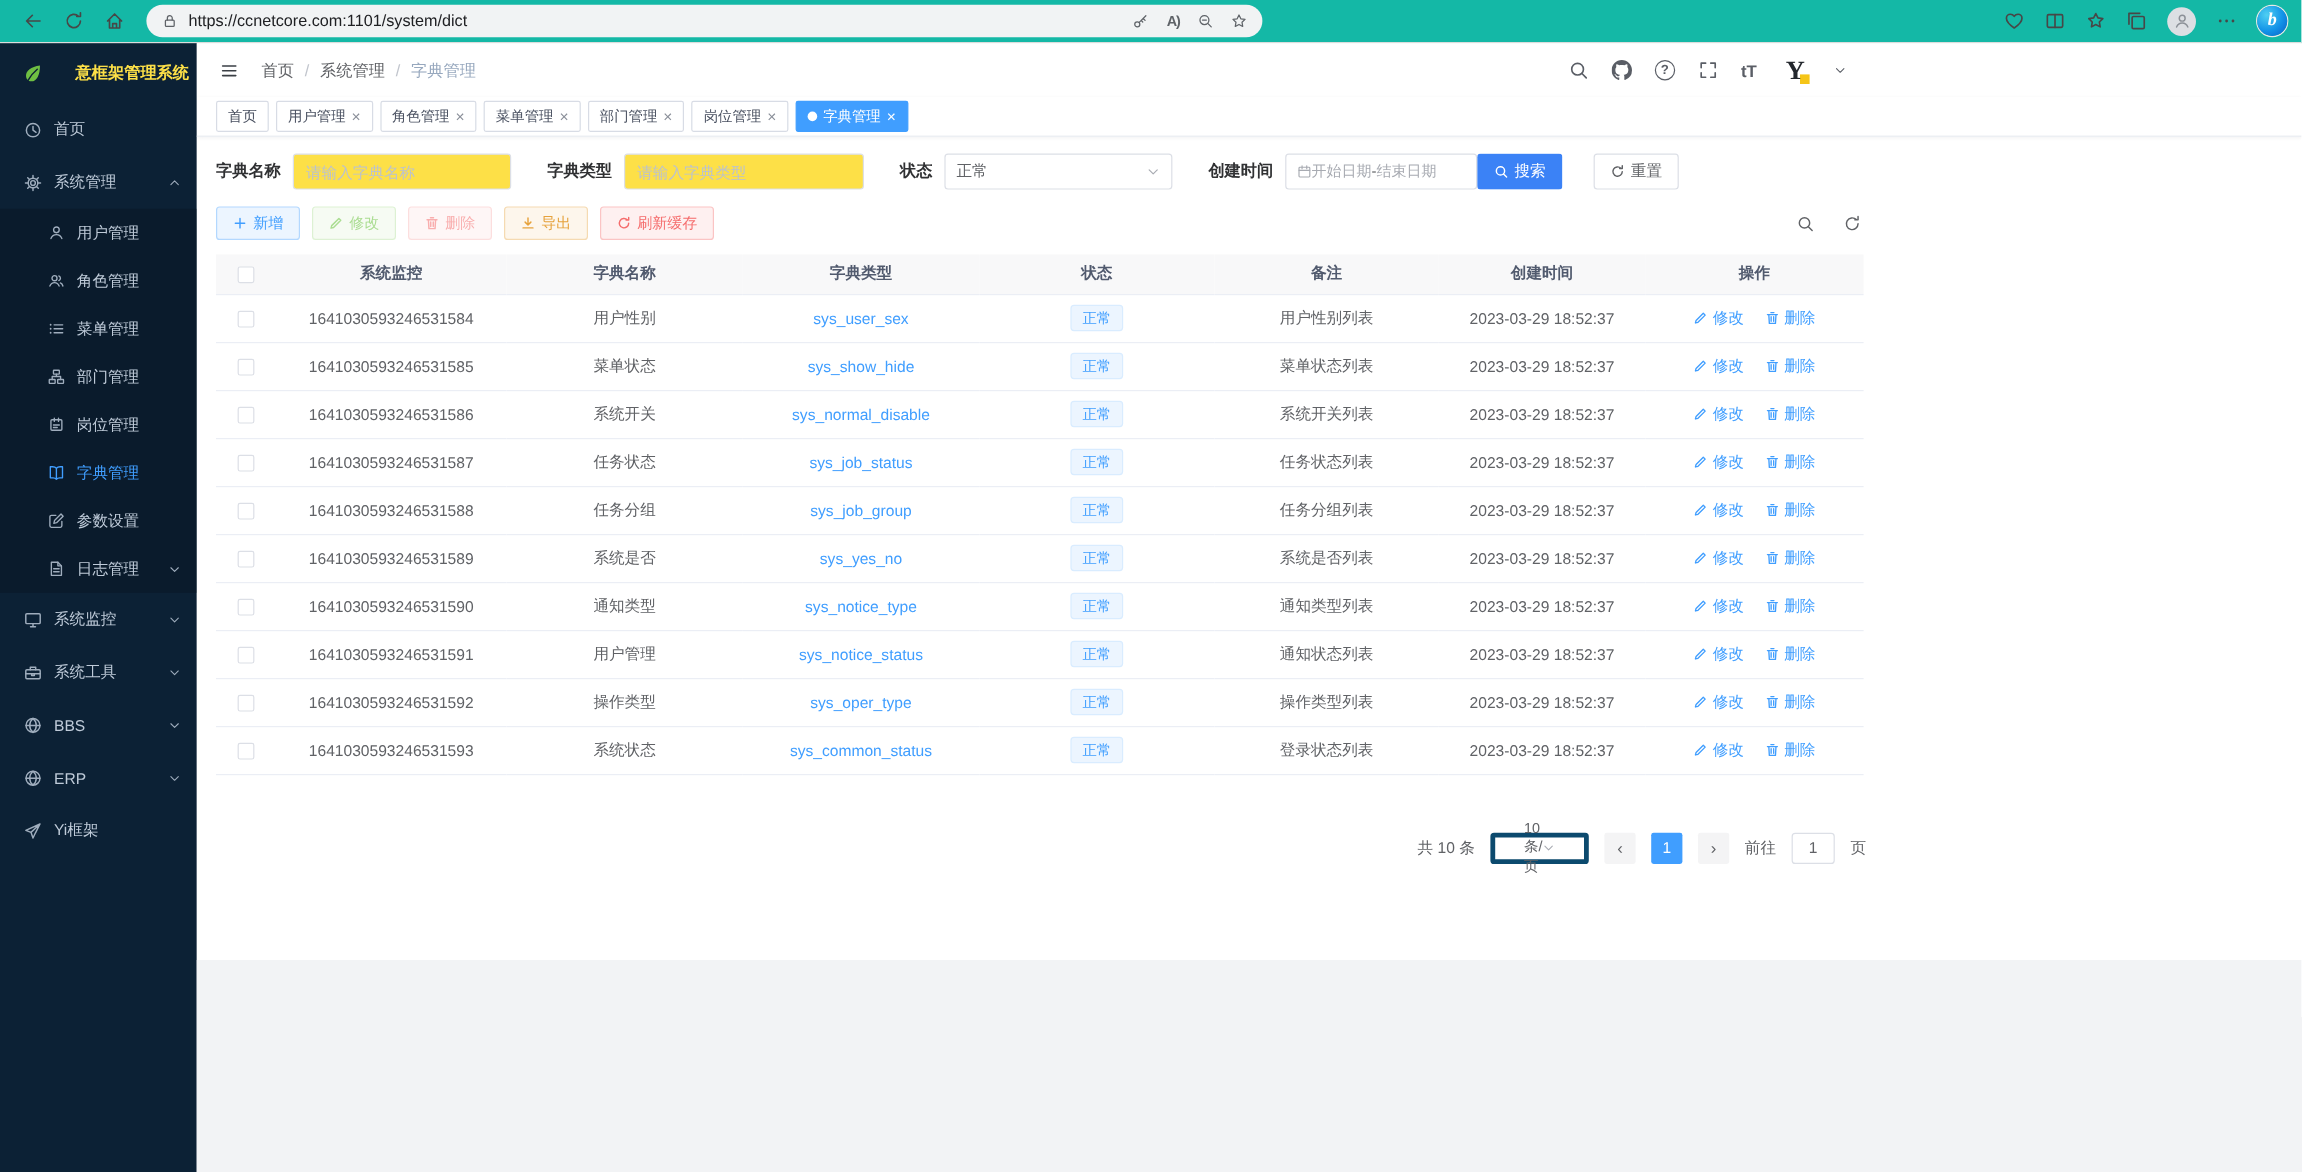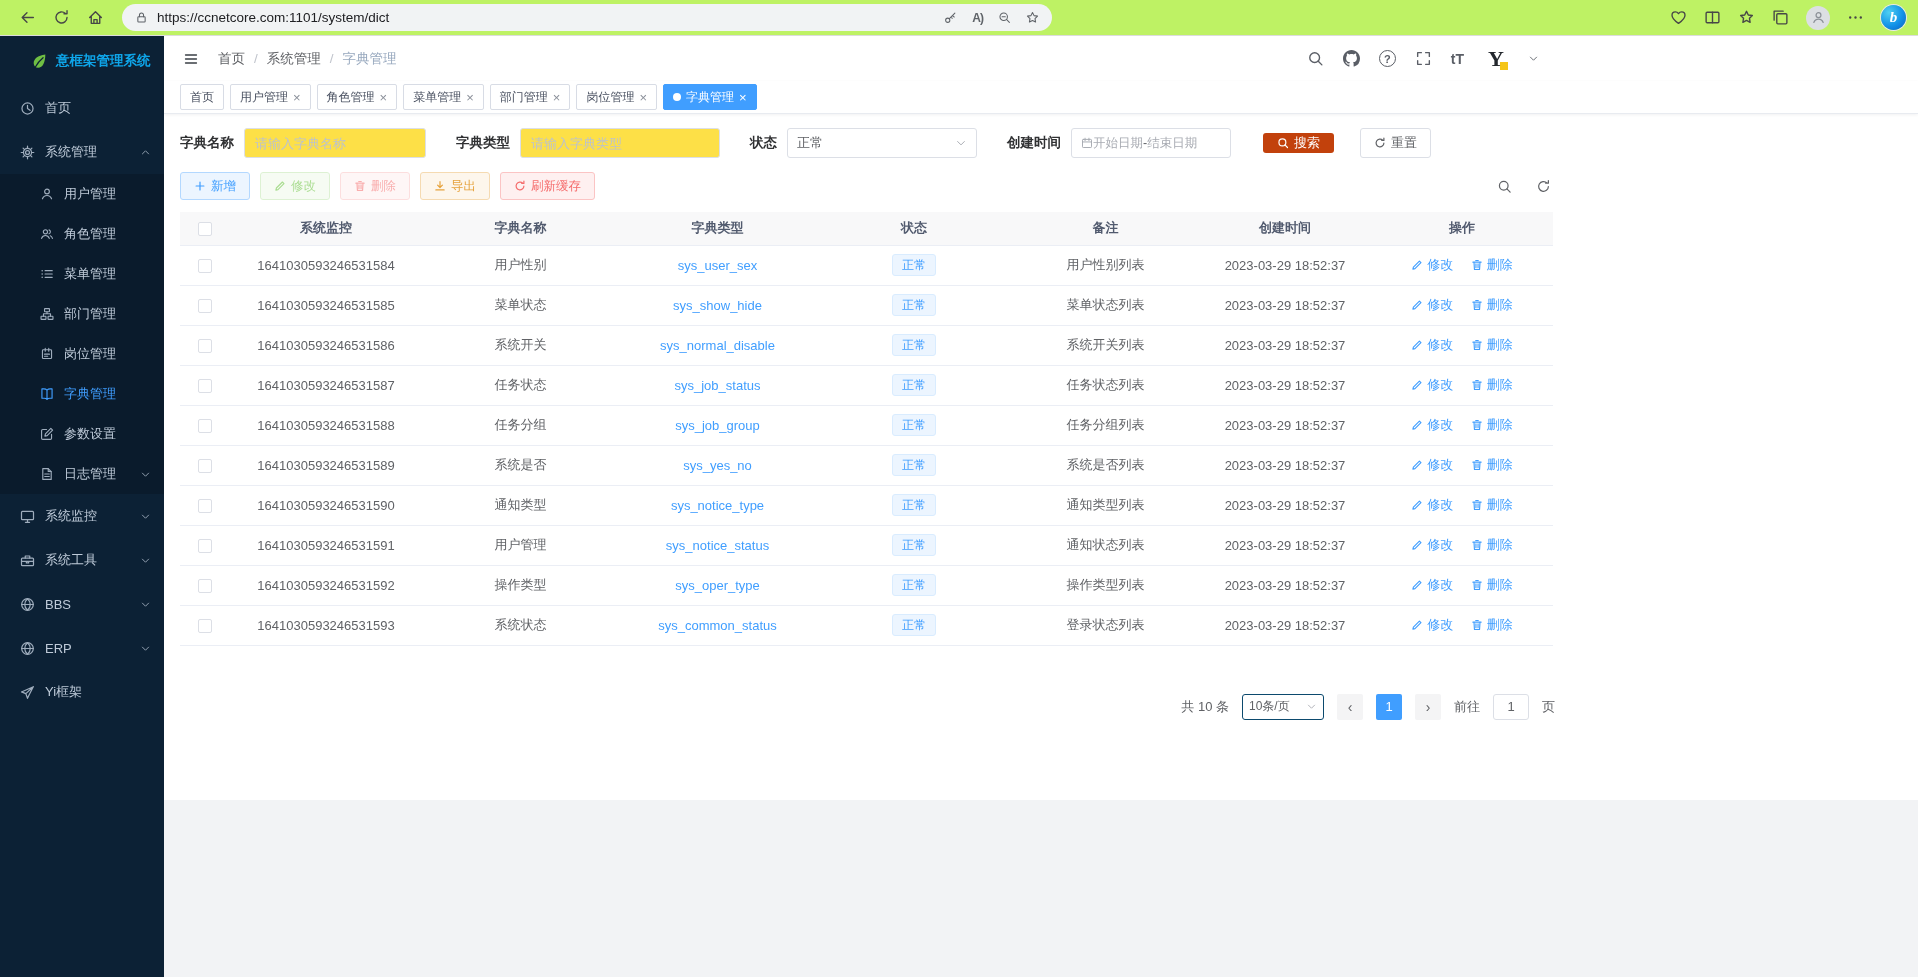--- a/index.html
+++ b/index.html
@@ -1,37 +1,37 @@
 <!DOCTYPE html>
 <html><head>
 <meta charset="utf-8">
 <style>
 *{box-sizing:border-box;margin:0;padding:0}
 html,body{width:1918px;height:977px}
 body{font-family:"Liberation Sans","DejaVu Sans",sans-serif;overflow:hidden;background:#fff;position:relative;font-size:13px}
 .i{fill:none;stroke:currentColor;stroke-width:1.3;stroke-linecap:round;stroke-linejoin:round;flex:none;display:block;width:16px;height:16px}
 
-.browser-bar{height:36px;display:flex;align-items:center;padding:0 12px;gap:4px;background:#bef264;border-bottom:1px solid #dcdcdc}
+.browser-bar{height:36px;display:flex;align-items:center;padding:0 12px;gap:4px;background:#14b8a6;border-bottom:1px solid #dcdcdc}
 .b-btn{width:30px;height:30px;display:flex;align-items:center;justify-content:center;color:#474747;border-radius:4px;cursor:pointer}
 .b-btn .i{width:17px;height:17px}
 .url-bar{width:930px;height:27px;background:#f1f3f4;border-radius:14px;display:flex;align-items:center;gap:9px;padding:0 13px;margin-left:8px;color:#5f6368;cursor:text}
 .url-bar .i{width:13px;height:13px}
 .url-text{font-size:13.5px;color:#202124;flex:1;white-space:nowrap;overflow:hidden}
 .url-icons{display:flex;gap:15px;align-items:center;color:#5f6368}
 .ra{font-size:12px;font-weight:bold;letter-spacing:-1px;cursor:pointer}
 .b-right{margin-left:auto;display:flex;gap:17px;align-items:center;color:#474747}
 .b-right .i{width:17px;height:17px;cursor:pointer}
 .avatar{width:24px;height:24px;border-radius:50%;background:#dcdfe3;display:flex;align-items:center;justify-content:center;color:#8b9097;cursor:pointer}
 .avatar .i{width:15px;height:15px}
 .bing{width:25px;height:25px;border-radius:50%;background:radial-gradient(circle at 32% 30%,#4fd0f2,#1292e8 55%,#0b5cc4);display:flex;align-items:center;justify-content:center;cursor:pointer;box-shadow:0 0 0 1px #e8e8e8}
 .bing b{color:#fff;font-style:italic;font-size:15px;font-family:"Liberation Serif",serif}
 
 .app{position:absolute;left:0;top:36px;right:0;bottom:0;display:flex}
 .sidebar{width:164px;background:#0c2135;color:#bfcbd9;flex:none;overflow:hidden}
-.logo{height:50px;display:flex;align-items:center;gap:7px;padding-left:30px;color:#0ea5e9;font-size:13.5px;font-weight:bold;cursor:pointer}
+.logo{height:50px;display:flex;align-items:center;gap:26px;padding-left:18px;color:#fde047;font-size:13.5px;font-weight:bold;cursor:pointer}
 .logo .i{width:19px;height:19px}
 .m-item{height:44px;display:flex;align-items:center;gap:10px;padding-left:20px;font-size:13px;cursor:pointer;position:relative}
 .m-item .i{width:15px;height:15px;color:#9fadbd}
 .m-sub{background:#0a1b2c}
 .m-sub .m-item{height:40px;padding-left:40px}
 .m-sub .m-item .i{width:14px;height:14px}
 .m-item.active{color:#409eff}
 .m-item.active .i{color:#409eff}
 .caret{position:absolute;right:13px;width:11px !important;height:11px !important;color:#8a97a6}
 
@@ -64,42 +64,42 @@
 .mr{margin-right:30px}
 .inp{height:30px;border:1px solid #dcdfe6;border-radius:3px;padding:0 10px;font-size:13px;color:#606266;outline:none;font-family:inherit;background:#fde047}
 .inp::placeholder{color:#bcc2cc}
 .w182{width:182px}.w200{width:200px}
 .sel{width:190px;height:30px;border:1px solid #dcdfe6;border-radius:3px;display:flex;align-items:center;justify-content:space-between;padding:0 9px;color:#606266;font-size:13px;background:#fff;cursor:pointer}
 .sel .i,.drange .i{width:12px;height:12px;color:#a8abb2}
 .drange{width:160px;height:30px;border:1px solid #dcdfe6;border-radius:3px;display:flex;align-items:center;gap:0;padding:0 9px;font-size:12.5px;color:#a8abb2;background:#fff;cursor:pointer}
 .drange .dsep{color:#606266}
 .btn{display:inline-flex;align-items:center;gap:5px;height:28px;padding:0 13px;border-radius:3px;font-size:12.5px;border:1px solid transparent;cursor:pointer;font-family:inherit;white-space:nowrap}
 .btn .i{width:12px;height:12px;stroke-width:1.6}
-.btn-search{background:#c2410c;color:#fff;height:20px;font-size:13px;margin-left:32px}
+.btn-search{background:#3b82f6;color:#fff;height:30px;font-size:13px;}
 .btn-reset{background:#fff;border-color:#dcdfe6;color:#606266;height:30px;font-size:13px;margin-left:26px}
 .toolbar{display:flex;align-items:center;gap:10px;margin-top:14px}
 .btn-add{color:#409eff;background:#ecf5ff;border-color:#b3d8ff}
 .btn-edit{color:#67c23a;background:#f0f9eb;border-color:#c2e7b0;opacity:.55}
 .btn-del{color:#f56c6c;background:#fef0f0;border-color:#fbc4c4;opacity:.55}
 .btn-export{color:#e6a23c;background:#fdf6ec;border-color:#f5dab1}
 .btn-cache{color:#f56c6c;background:#fef0f0;border-color:#fbc4c4}
 .tb-right{margin-left:auto;display:flex;gap:24px;color:#606266;padding-right:4px}
 .tb-right .i{width:15px;height:15px;cursor:pointer}
 
 .dtable{border-collapse:collapse;table-layout:fixed;width:1373px;margin-top:12px}
 .dtable th{background:#f8f8f9;color:#515a6e;font-weight:bold;font-size:13px;height:33px;border-bottom:1px solid #ebeef5;text-align:center}
 .dtable td{height:40px;border-bottom:1px solid #ebeef5;text-align:center;color:#606266;font-size:13px;white-space:nowrap;overflow:hidden}
 .cbx{display:inline-block;width:14px;height:14px;border:1px solid #dcdfe6;border-radius:2px;background:#fff;cursor:pointer;vertical-align:middle}
 .tlink{color:#409eff;cursor:pointer}
 .status-tag{display:inline-block;padding:0 9px;height:22px;line-height:20px;background:#ecf5ff;border:1px solid #d9ecff;border-radius:3px;color:#409eff;font-size:12px}
 .op{color:#409eff;cursor:pointer;display:inline-flex;align-items:center;gap:4px;margin:0 7px;font-size:13px}
 .op .i{width:12px;height:12px;stroke-width:1.5}
 
 .pagination{display:flex;align-items:center;justify-content:flex-end;gap:13px;margin-top:48px;font-size:13px;color:#606266}
-.pg-size{width:82px;height:26px;border:1px solid #0c4a6e;border-radius:3px;display:flex;align-items:center;justify-content:space-between;padding:0 6px;font-size:12px;cursor:pointer;background:#fff}
+.pg-size{width:82px;height:26px;border:4px solid #0c4a6e;border-radius:3px;display:flex;align-items:center;justify-content:space-between;padding:0 24px;font-size:12px;cursor:pointer;background:#fff}
 .pg-size .i{width:11px;height:11px;color:#a8abb2}
 .pg-btn{min-width:26px;height:26px;border:none;background:#f4f4f5;border-radius:2px;color:#606266;font-size:14px;display:flex;align-items:center;justify-content:center;cursor:pointer;font-family:inherit}
 .pg-btn.active{background:#409eff;color:#fff;font-size:13px}
 .pg-input{width:36px;height:26px;border:1px solid #dcdfe6;border-radius:3px;text-align:center;font-size:13px;color:#606266;outline:none;font-family:inherit}
 .bottom-strip{position:absolute;left:0;right:0;top:764px;bottom:0;background:#f2f3f5}
 </style>
 </head>
 <body>
 
 <div class="browser-bar">

